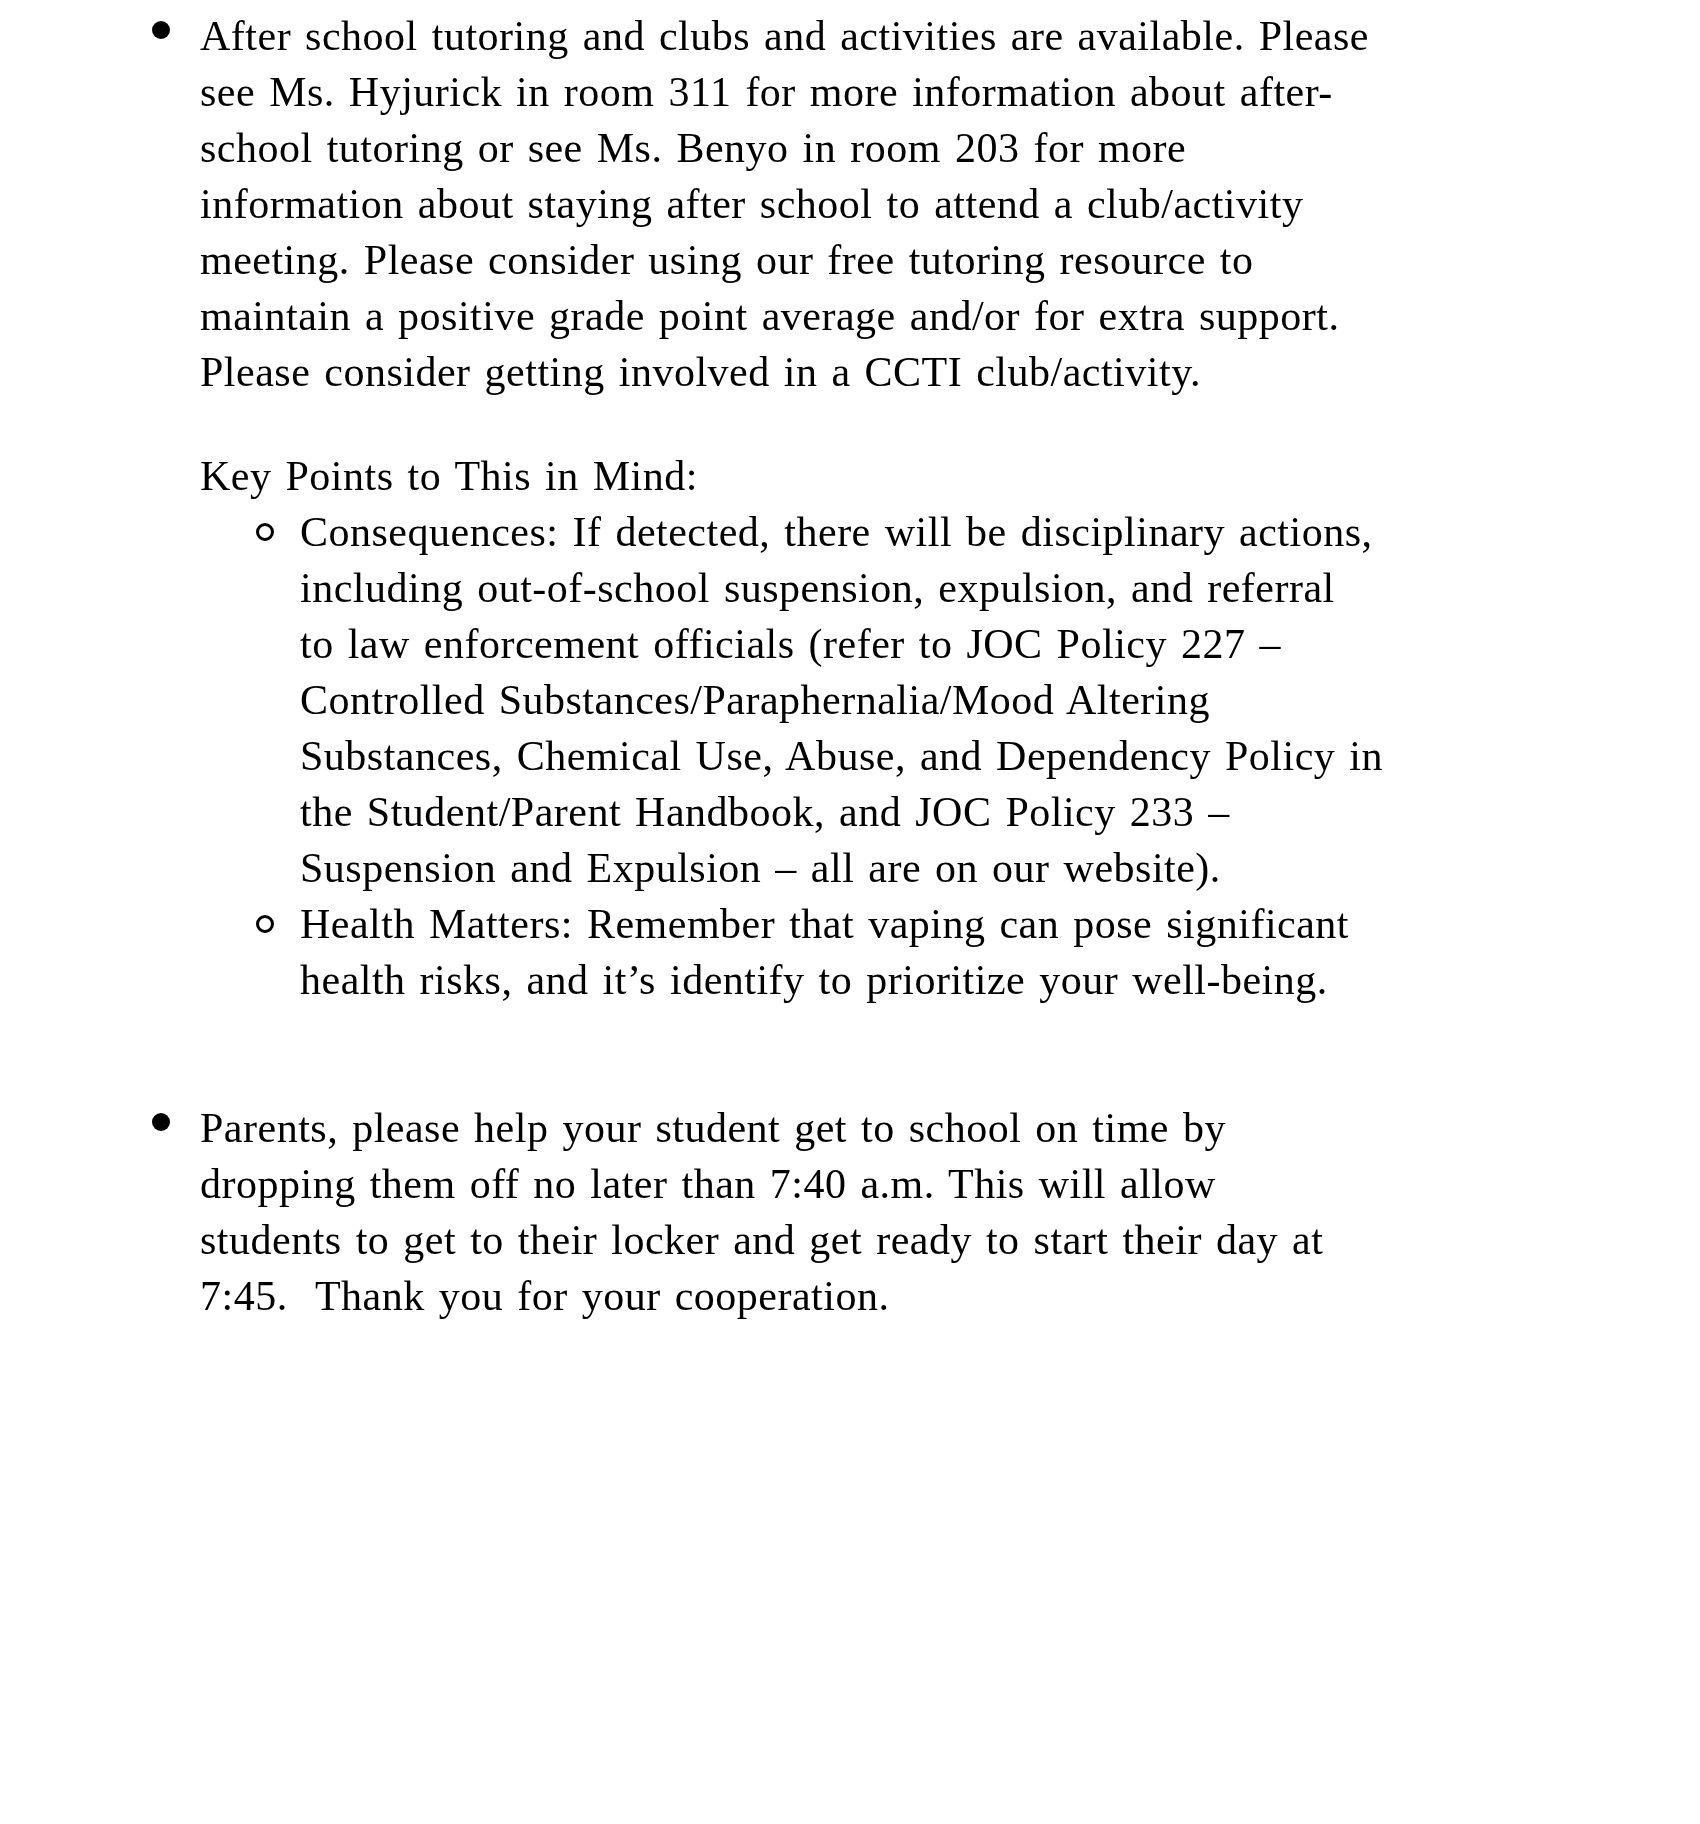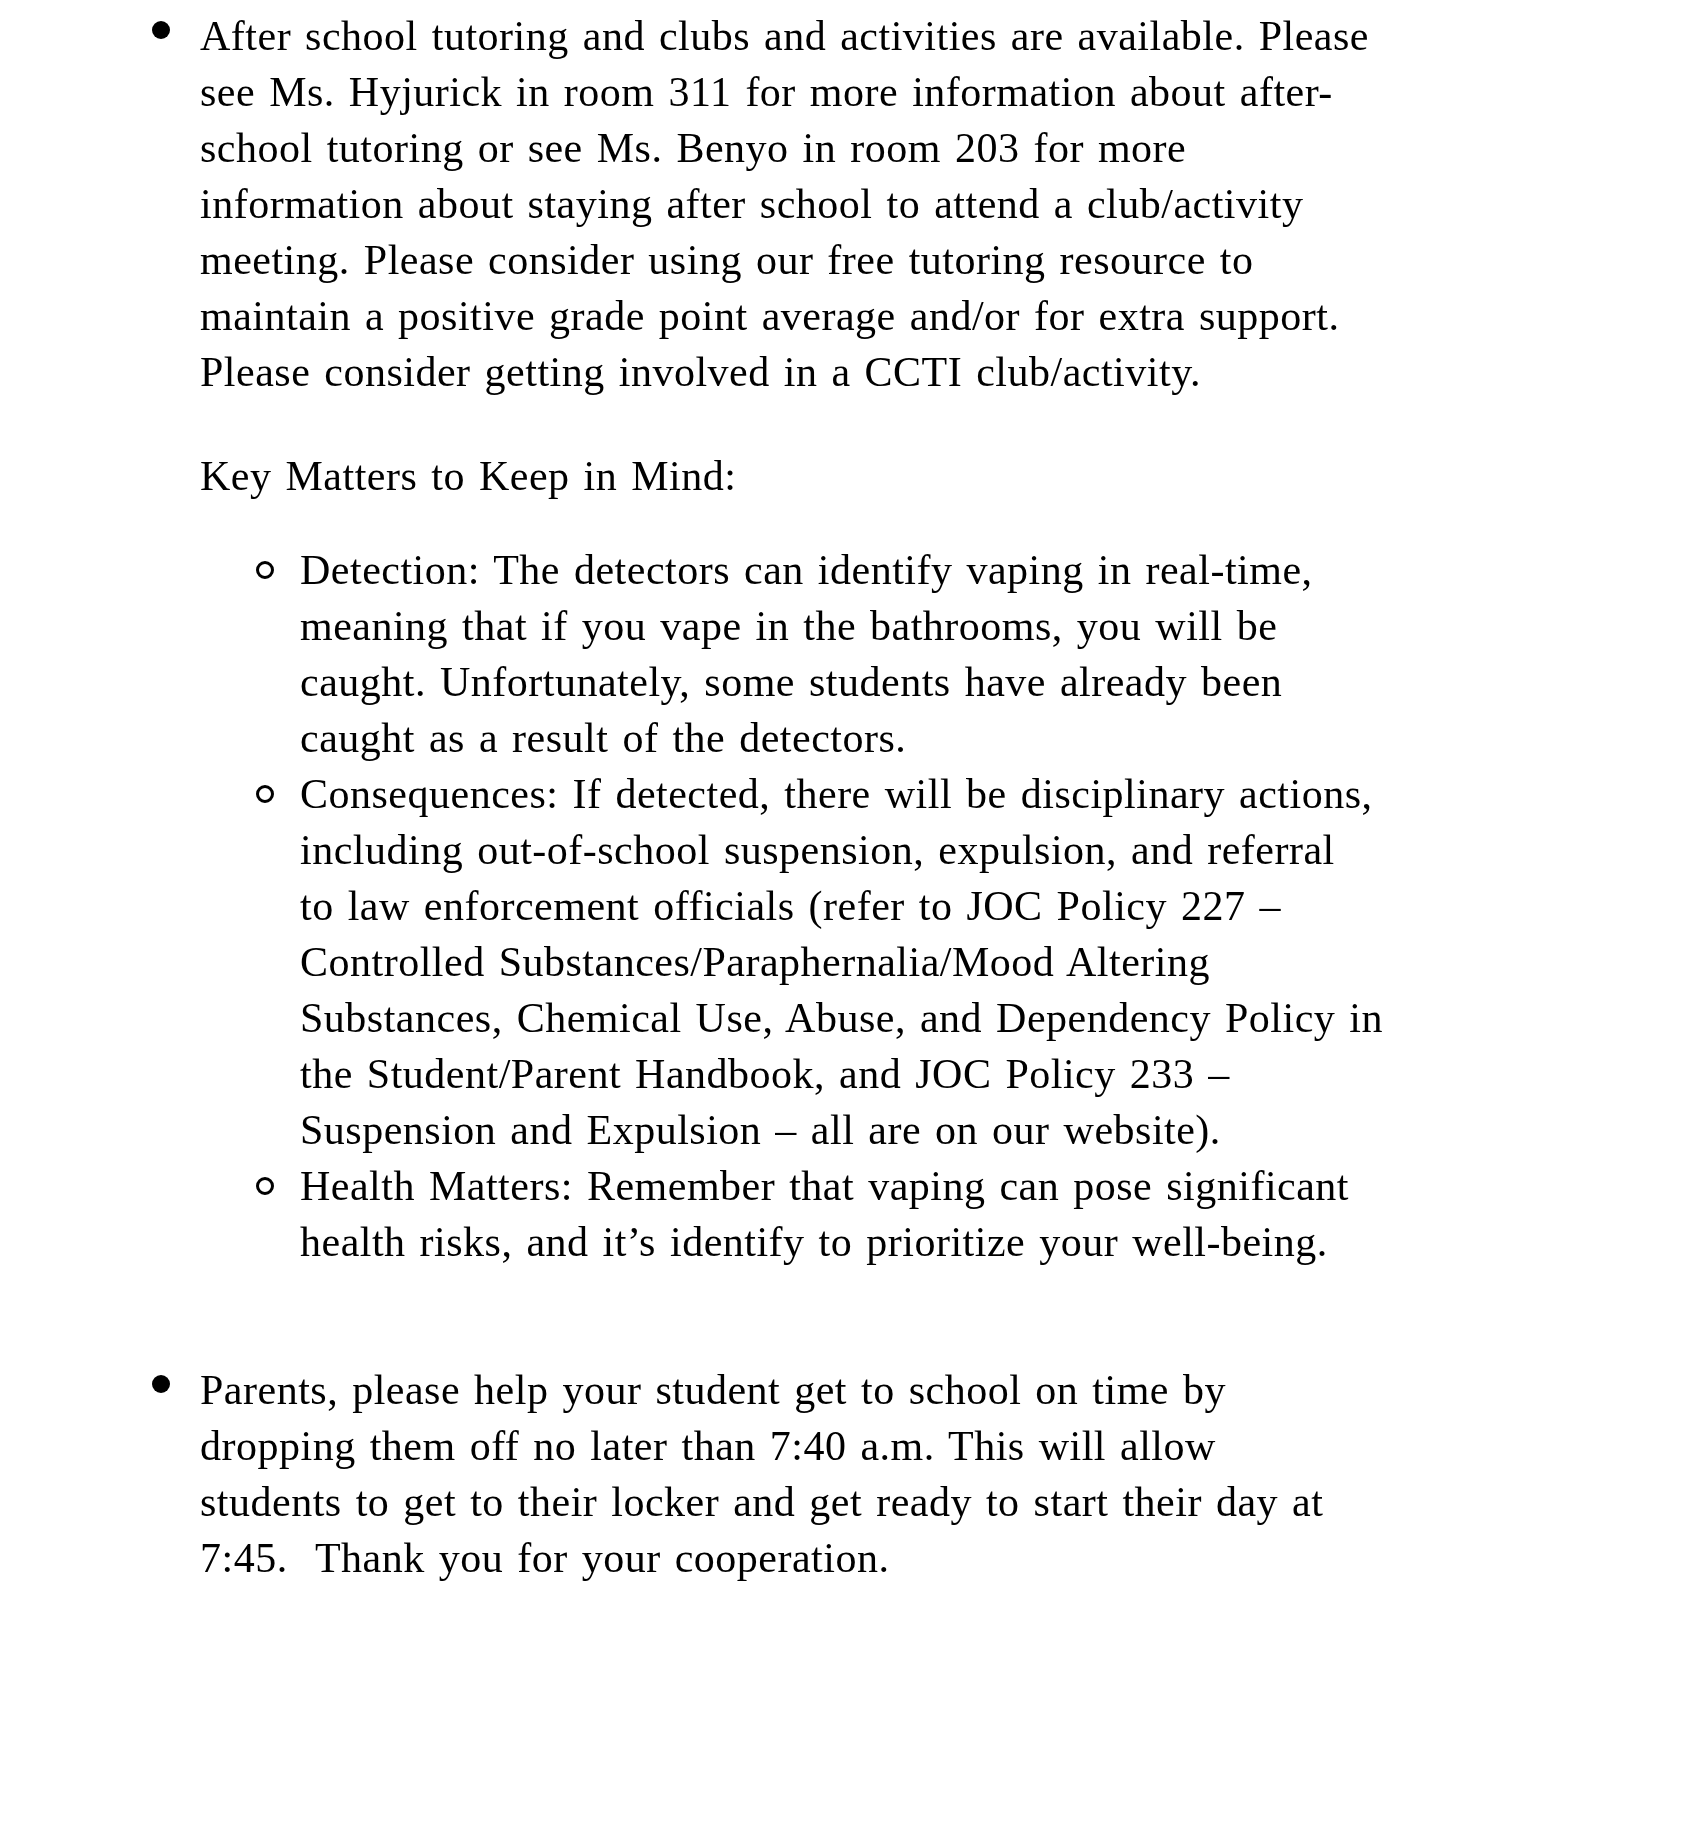--- a/index.html
+++ b/index.html
@@ -79,30 +79,23 @@
 see Ms. Hyjurick in room 311 for more information about after-
 school tutoring or see Ms. Benyo in room 203 for more
 information about staying after school to attend a club/activity
 meeting. Please consider using our free tutoring resource to
 maintain a positive grade point average and/or for extra support.
 Please consider getting involved in a CCTI club/activity.</span>
   </div>
 
 
   <div class="li lvl1 gap-before-heading">
-    <span class="txt">Key Matters to Keep in Mind:</span>
+    <span class="txt">Key Points to This in Mind:</span>
   </div>
 
-  <div class="li lvl2 gap-before-sublist">
-    <span class="marker circle"></span>
-    <span class="txt">Detection: The detectors can identify vaping in real-time,
-meaning that if you vape in the bathrooms, you will be
-caught. Unfortunately, some students have already been
-caught as a result of the detectors.</span>
-  </div>
 
   <div class="li lvl2">
     <span class="marker circle"></span>
     <span class="txt">Consequences: If detected, there will be disciplinary actions,
 including out-of-school suspension, expulsion, and referral
 to law enforcement officials (refer to JOC Policy 227 –
 Controlled Substances/Paraphernalia/Mood Altering
 Substances, Chemical Use, Abuse, and Dependency Policy in
 the Student/Parent Handbook, and JOC Policy 233 –
 Suspension and Expulsion – all are on our website).</span>

